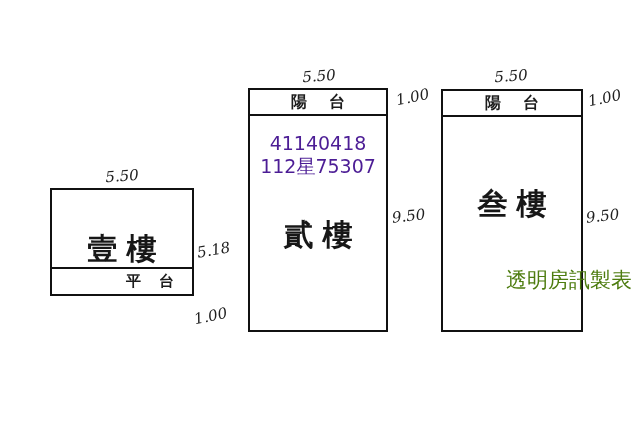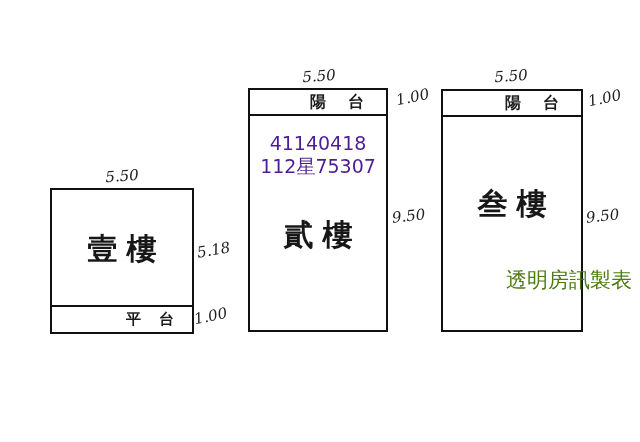--- a/index.html
+++ b/index.html
@@ -14,21 +14,21 @@
   .rect{
     position:absolute;
     box-sizing:border-box;
     border:2px solid #111111;
     background:#ffffff;
   }
   
   .strip-top{
     position:absolute;top:0;left:0;right:0;height:24px;
     border-bottom:2px solid #111111;
-    display:flex;align-items:center;justify-content:flex-end;
+    display:flex;align-items:center;justify-content:center;
   }
   
   .strip-bottom{
     position:absolute;bottom:0;left:0;right:0;height:25px;
     border-top:2px solid #111111;
     display:flex;align-items:center;justify-content:flex-end;
   }
   .strip-label{
     font-family:"DejaVu Serif", serif;
     font-weight:bold;
@@ -82,21 +82,21 @@
     text-align:center;
   }
 </style>
 </head>
 <body>
 
 <div class="canvas">
 
   <div class="dim center r4" style="left:86px;top:169px;width:72px;">5.50</div>
 
-  <div class="rect" style="left:50px;top:188px;width:144px;height:146px;">
+  <div class="rect" style="left:50px;top:188px;width:144px;height:108px;">
     <div class="room-label" style="top:42px;">壹樓</div>
     <div class="strip-bottom">
       <span class="strip-label" style="font-size:15px;letter-spacing:18px;padding-left:18px;">平台</span>
     </div>
   </div>
 
   <div class="dim r10" style="left:197px;top:243px;">5.18</div>
 
   <div class="dim r12" style="left:194px;top:309px;">1.00</div>
 

